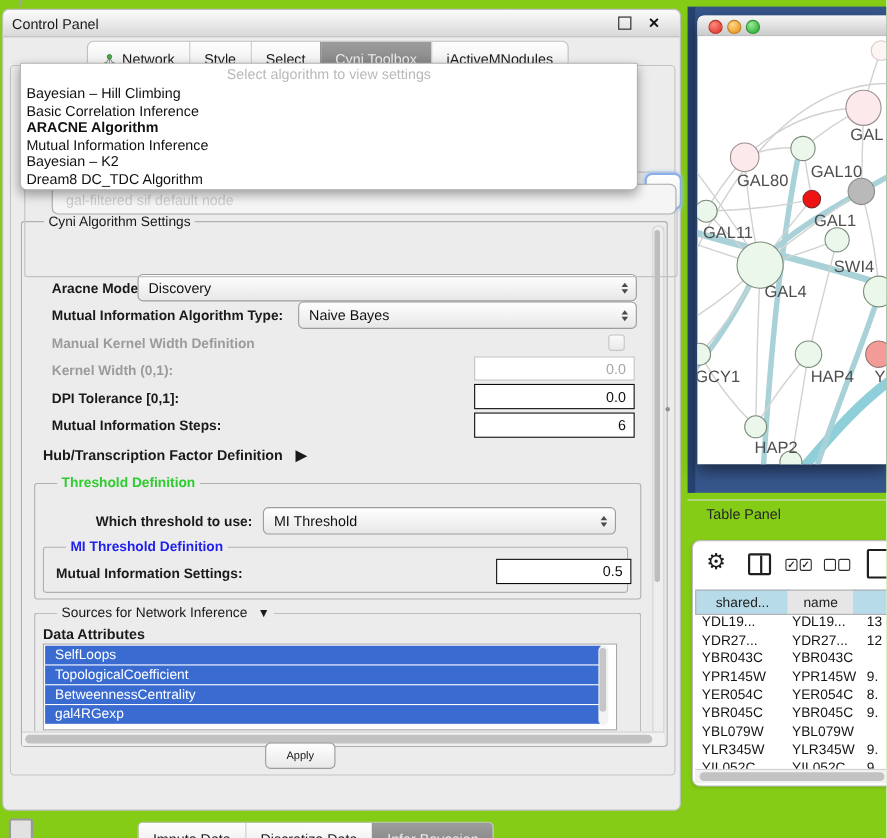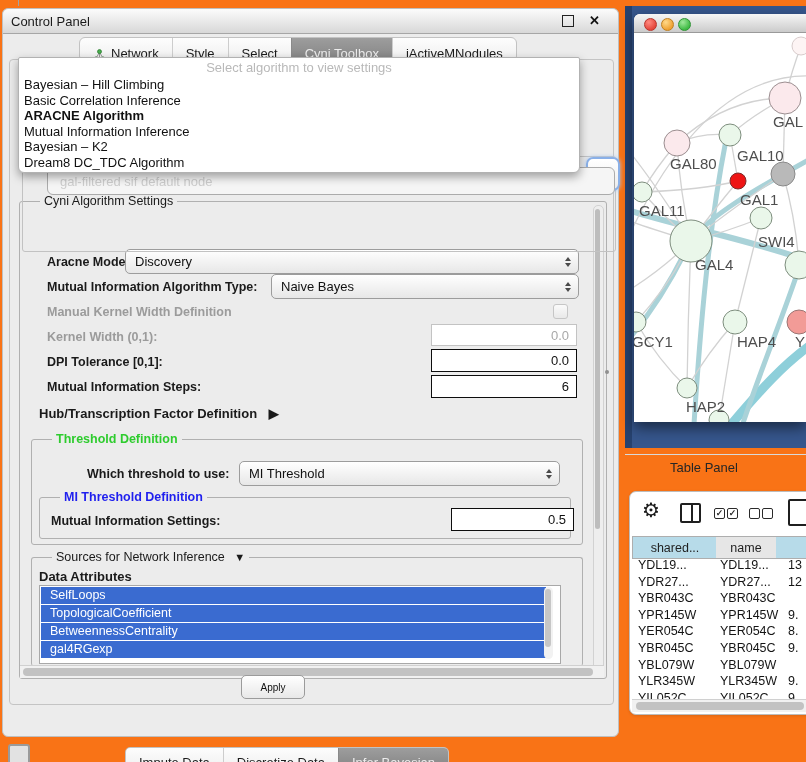--- a/index.html
+++ b/index.html
@@ -1,16 +1,16 @@
 <!DOCTYPE html>
 <html><head>
 <meta charset="utf-8">
 <style>
   html,body{margin:0;padding:0;}
-  .page{position:relative;width:806px;height:762px;overflow:hidden;background:#f97316;
+  .page{position:relative;width:806px;height:762px;overflow:hidden;background:#84cc16;
         font-family:"Liberation Sans",sans-serif;-webkit-font-smoothing:antialiased;}
   
   .cp{position:absolute;left:2px;top:8px;width:615px;height:727px;background:#ececec;
       border:1px solid #bfbfbf;border-radius:6px;}
   .cp-header{position:absolute;left:0;top:0;right:0;height:24px;border-radius:6px 6px 0 0;
       background:linear-gradient(#fcfcfc,#d8d8d8);border-bottom:1px solid #a6a6a6;
       display:flex;align-items:center;}
   .cp-title{font-size:13px;color:#1a1a1a;padding-left:8px;}
   .float-ic{position:absolute;right:44px;top:6px;width:10px;height:10px;border:1.6px solid #222;background:transparent;}
   .close-ic{position:absolute;right:18px;top:3px;font-size:13px;font-weight:bold;color:#111;line-height:17px;}
@@ -70,21 +70,21 @@
   .netwin{position:absolute;left:9px;top:8px;width:172px;height:408px;background:#fff;
       border-radius:6px 0 0 0;box-shadow:0 6px 14px rgba(0,0,0,.5);}
   .net-titlebar{position:absolute;left:0;top:0;right:0;height:18px;border-radius:6px 0 0 0;
       background:linear-gradient(#f6f6f6,#cbcbcb);border-bottom:1px solid #9a9a9a;}
   .light{position:absolute;top:3.5px;width:11px;height:11px;border-radius:50%;}
   .l-red{left:10px;background:radial-gradient(circle at 35% 30%,#ff8a80,#e5473c 70%);border:1px solid #b8352c;}
   .l-yellow{left:27px;background:radial-gradient(circle at 35% 30%,#ffd98a,#efa233 70%);border:1px solid #c07f1f;}
   .l-green{left:44px;background:radial-gradient(circle at 35% 30%,#9fe89a,#3fbb45 70%);border:1px solid #2e9334;}
   .netsvg{position:absolute;left:0;top:18px;}
   
-  .tp-label{position:absolute;left:642px;top:460px;font-size:13px;color:#262626;margin-left:28px;}
+  .tp-label{position:absolute;left:642px;top:460px;font-size:13px;color:#262626;}
   .tp-sep{position:absolute;left:625px;top:454px;width:181px;height:1px;background:#d9d9d9;}
   .twin{position:absolute;left:629px;top:491px;width:190px;height:222px;background:#fff;
       border:1px solid #bcbcbc;border-radius:7px;box-shadow:0 1px 3px rgba(0,0,0,.12);overflow:hidden;}
   .gear{position:absolute;left:12px;top:6px;font-size:20px;color:#1a1a1a;}
   .colic{position:absolute;left:50px;top:11px;width:17px;height:16px;border:2px solid #1f1f1f;border-radius:2px;}
   .colic:after{content:"";position:absolute;left:50%;top:0;bottom:0;width:2px;background:#1f1f1f;}
   .cbx{position:absolute;top:16px;width:9px;height:9px;border:1.5px solid #2a2a2a;border-radius:2px;
       font-size:9px;line-height:9px;font-weight:bold;color:#2a2a2a;text-align:center;}
   .docic{position:absolute;left:158px;top:7px;width:20px;height:23px;border:2px solid #1f1f1f;border-radius:2px;}
   .thead-cell{position:absolute;top:44px;height:21px;border:1px solid #aeaeae;border-left:none;

